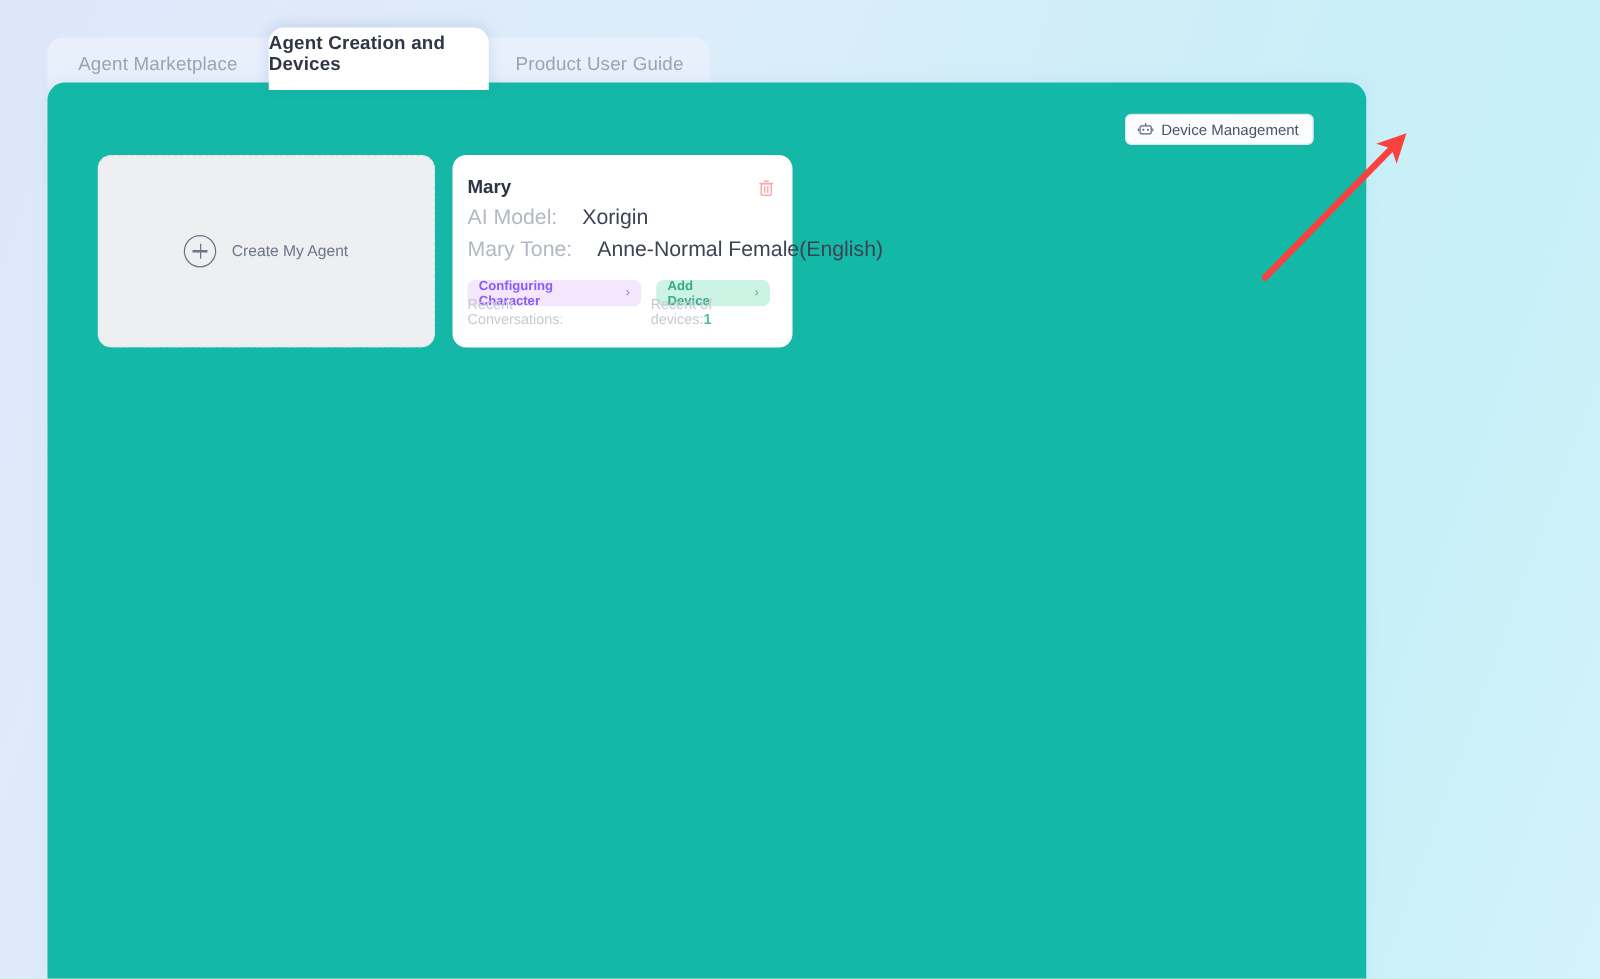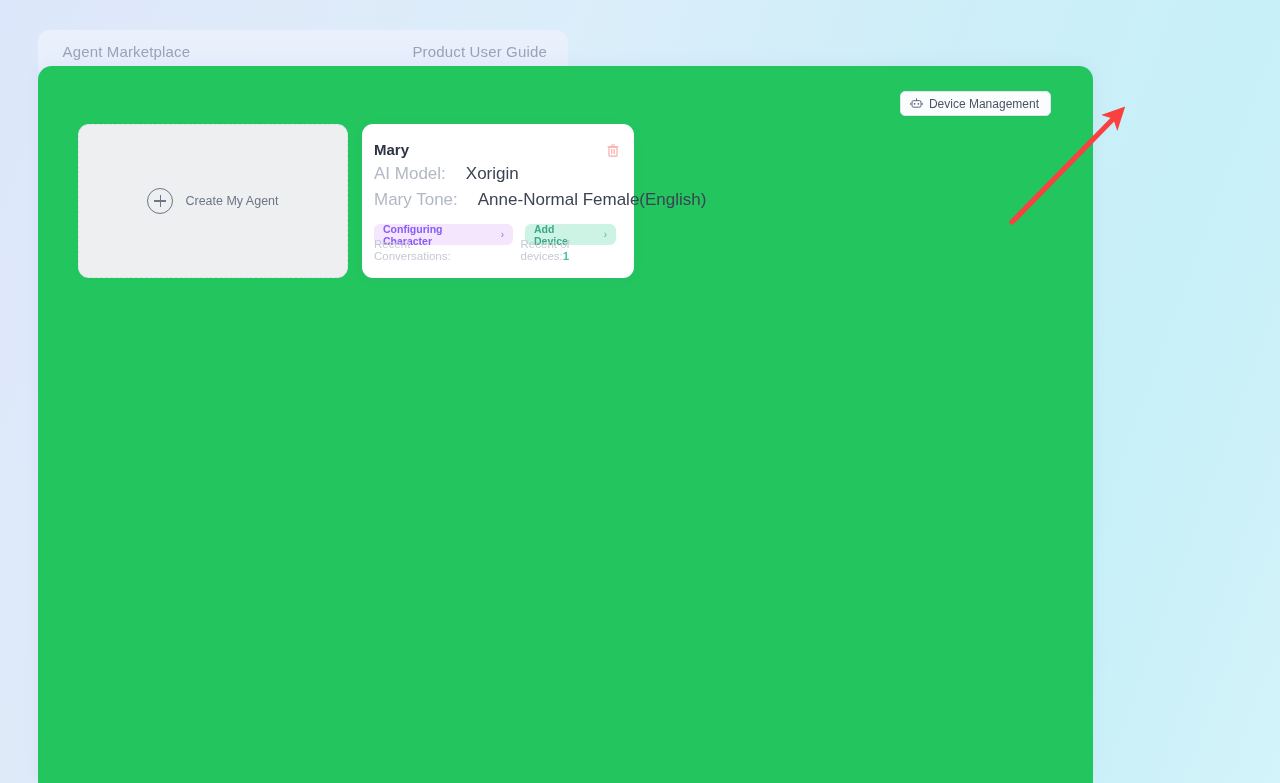--- a/index.html
+++ b/index.html
@@ -60,21 +60,21 @@
     padding-bottom: 12px;
   }
 
   
   #panel {
     position: absolute;
     left: 38px;
     top: 66px;
     width: 1055px;
     height: 717px;
-    background: #22c55e;
+    background: #14b8a6;
     border-radius: 14px 14px 0 0;
     box-shadow: 0 -2px 14px rgba(130,160,210,.10);
     z-index: 2;
   }
 
   
   #device-mgmt-btn {
     position: absolute;
     right: 42px;
     top: 25px;
@@ -214,20 +214,23 @@
 </head>
 <body>
 
 <div id="tabbar">
   <div class="tab">
     <span>Agent Marketplace</span>
   </div>
   <div class="tab"></div>
   <div class="tab">
     <span>Product User Guide</span>
+  </div>
+  <div class="tab active">
+    <span>Agent Creation and Devices</span>
   </div>
 </div>
 
 <div id="panel">
 
   <div id="device-mgmt-btn">
     <span>
       <svg width="13" height="13" viewBox="0 0 16 16" fill="none" stroke="#5b6377" stroke-width="1.2">
         <rect x="2.5" y="4.5" width="11" height="8" rx="1.6"></rect>
         <line x1="8" y1="1.6" x2="8" y2="4.5"></line>

